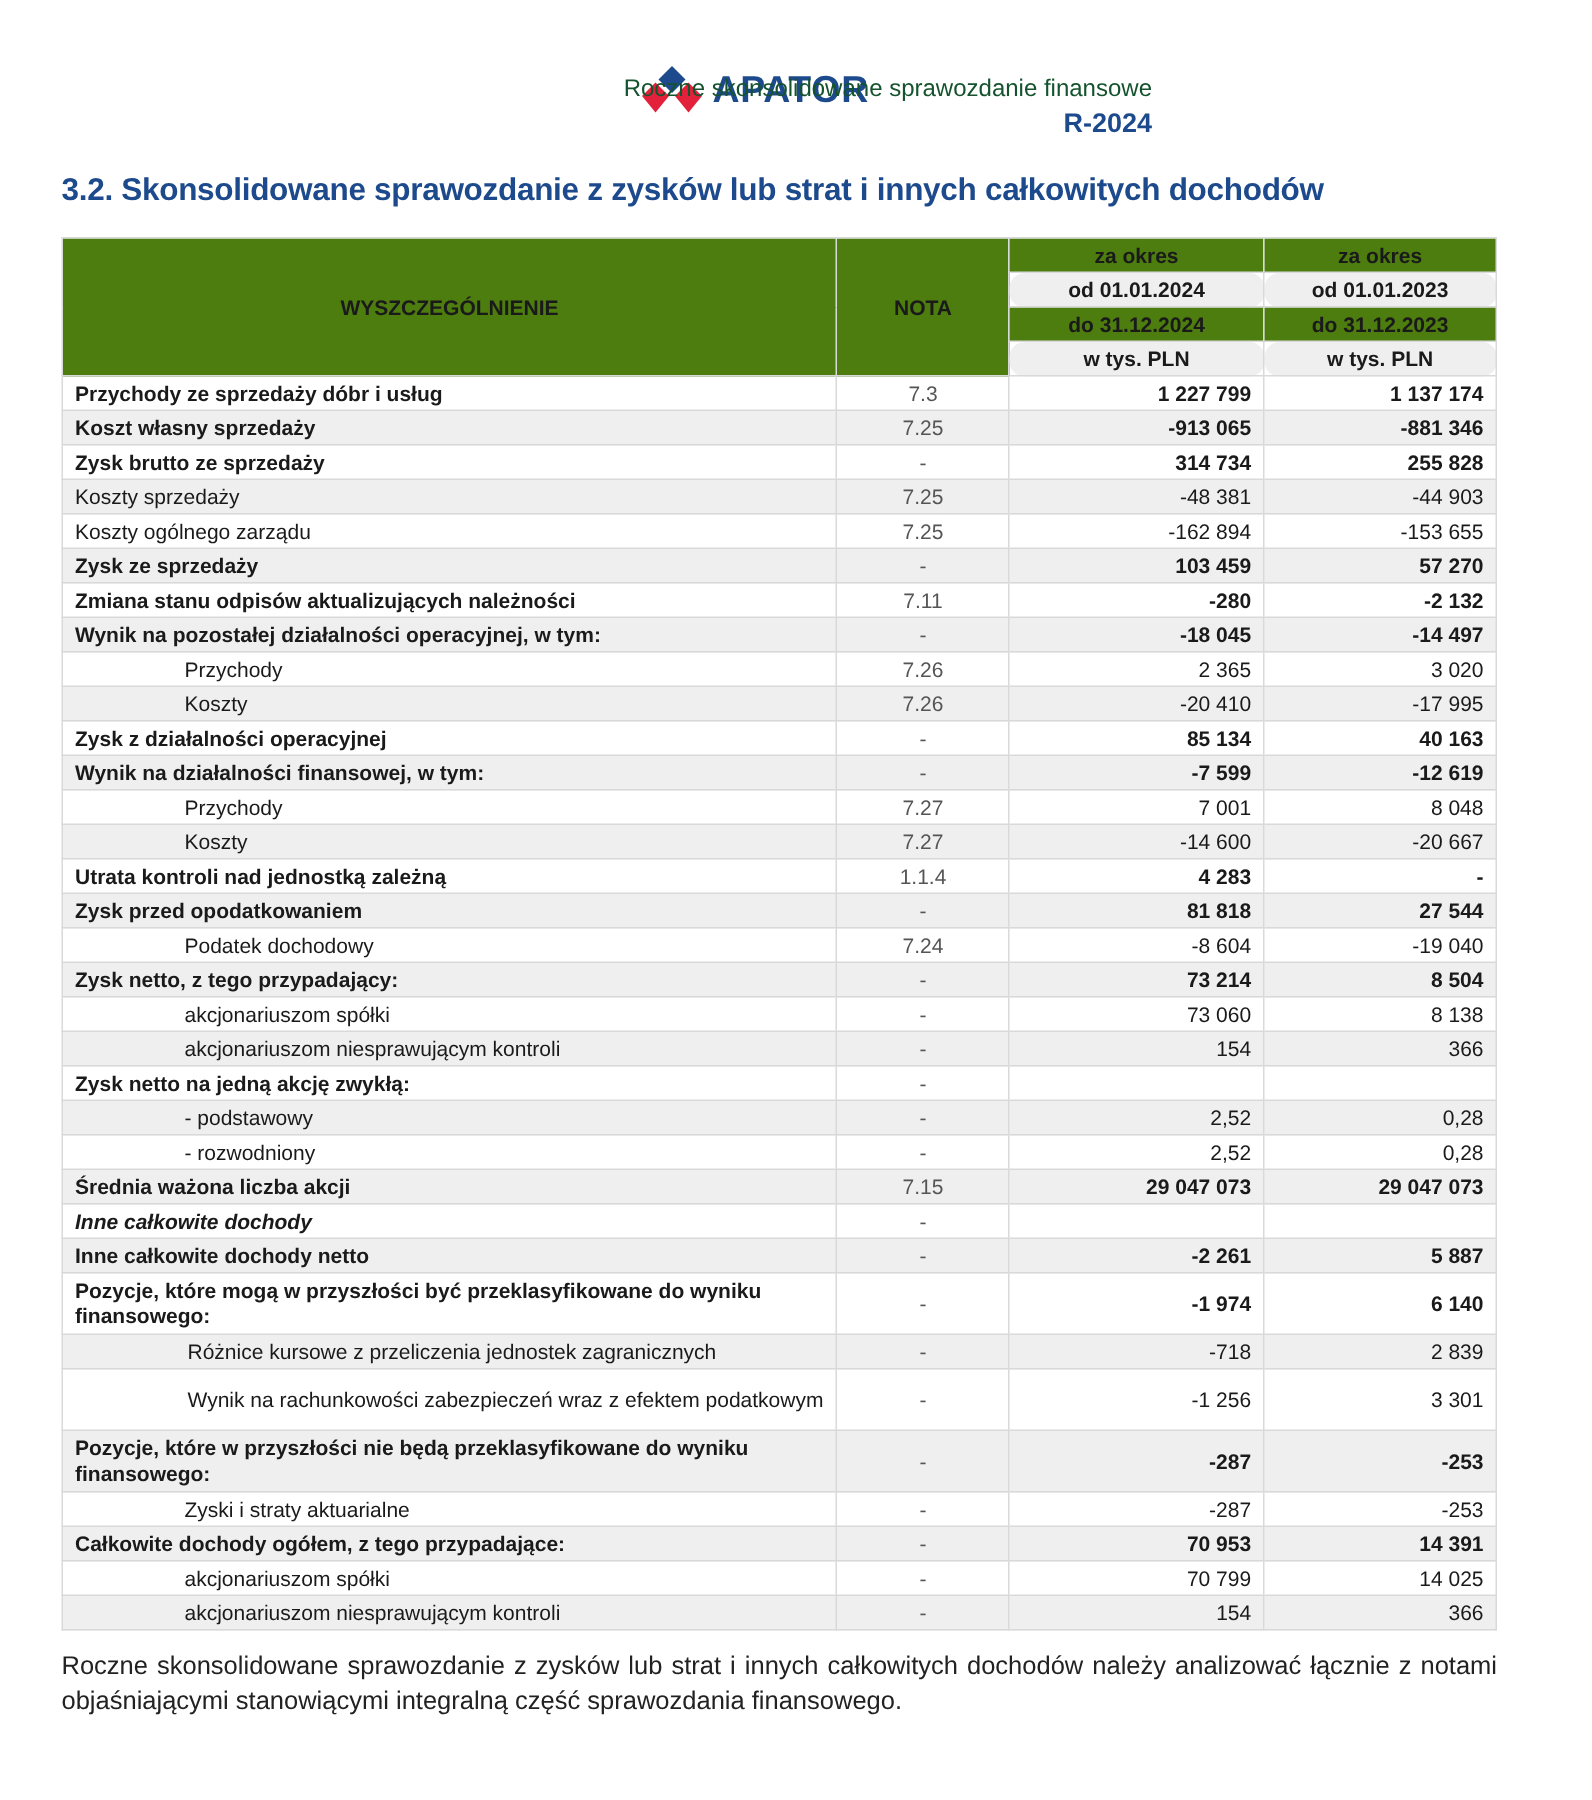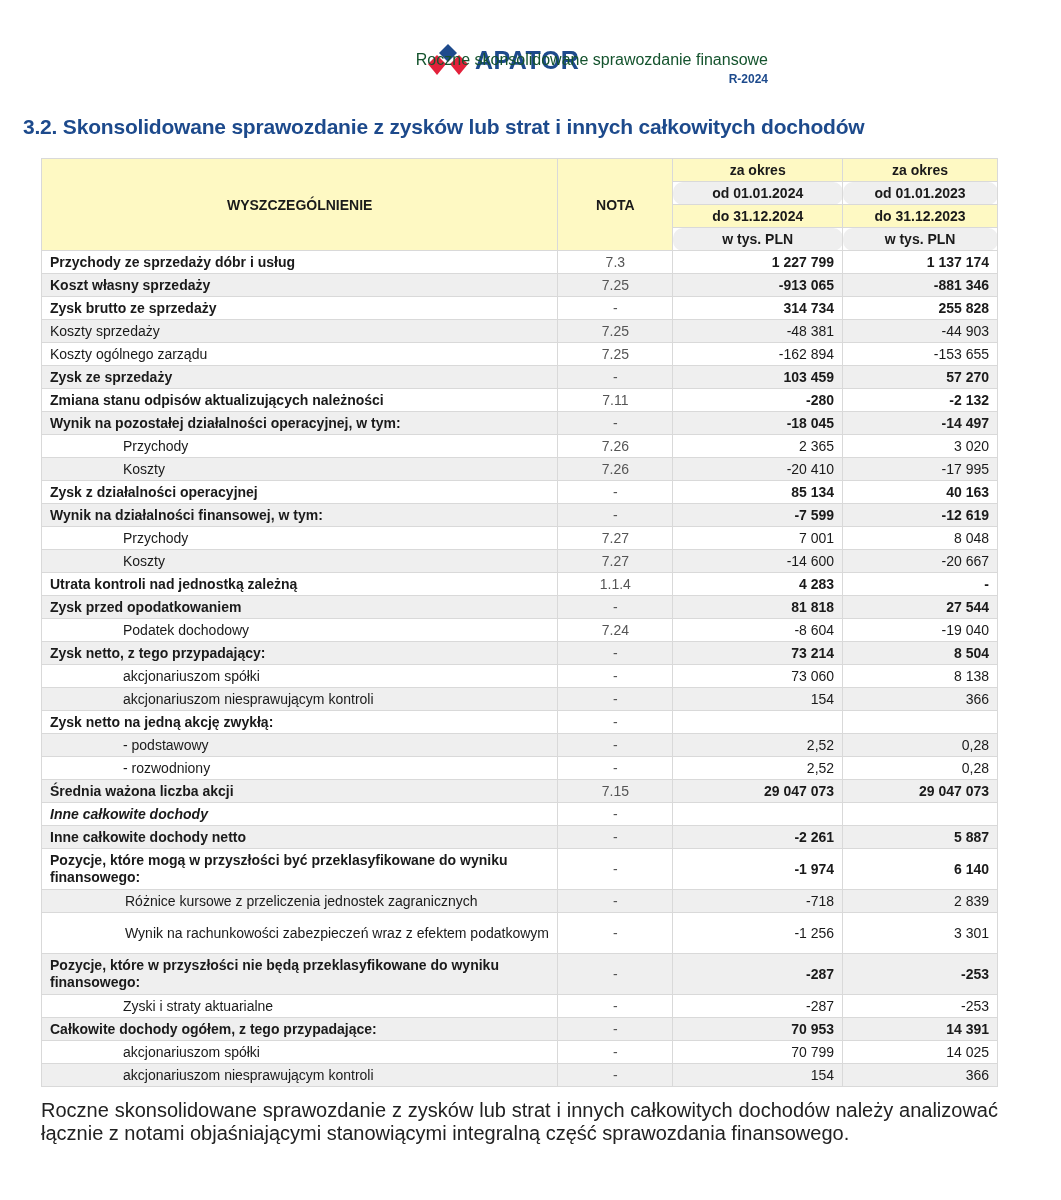--- a/index.html
+++ b/index.html
@@ -3,44 +3,44 @@
 <meta charset="utf-8">
 <style>
   * { box-sizing: border-box; margin: 0; padding: 0; }
   html, body { width: 1061px; height: 1200px; background: #ffffff; overflow: hidden; }
   body { font-family: "Liberation Sans", sans-serif; color: #1a1a1a; position: relative; }
 
   .header { position: absolute; left: 0; top: 0; width: 848px; height: 100px; }
   .logo { position: absolute; left: 426px; top: 44px; width: 44px; height: 36px; }
   .brand { position: absolute; left: 475px; top: 46px; font-size: 25px; font-weight: bold; color: #1d4a8c; letter-spacing: 0.5px; }
   .report-title { position: absolute; right: 80px; top: 51px; font-size: 16px; color: #14532d; text-align: right; }
-  .report-code { position: absolute; right: 80px; top: 72px; font-size: 12px; font-weight: bold; color: #1d4a8c; text-align: right; }
-
-  .section-title { position: absolute; left: 23px; top: 115px; font-size: 21px; font-weight: bold; color: #1d4a8c; letter-spacing: -0.2px; }
+  .report-code { position: absolute; right: 80px; top: 72px; font-size: 18px; font-weight: bold; color: #1d4a8c; text-align: right; }
+
+  .section-title { position: absolute; left: 41px; top: 115px; font-size: 21px; font-weight: bold; color: #1d4a8c; letter-spacing: -0.2px; }
 
   table.fs { position: absolute; left: 41px; top: 158px; width: 957px; border-collapse: collapse; font-size: 14px; }
   table.fs td, table.fs th { border: 1px solid #d9d9d9; padding: 0 8px; height: 23px; line-height: 18px; vertical-align: middle; }
-  table.fs th { font-weight: bold; text-align: center; background: #fef9c3; }
+  table.fs th { font-weight: bold; text-align: center; background: #4d7c0f; }
   table.fs th.sub-norm { font-weight: bold; }
   table.fs th.grey { background: #efefef; border-radius: 10px; }
   table.fs col.c1 { width: 517px; }
   table.fs col.c2 { width: 115px; }
   table.fs col.c3 { width: 170px; }
   table.fs col.c4 { width: 155px; }
   table.fs td.nota { text-align: center; color: #555; }
   table.fs td.num { text-align: right; }
   tr.alt td { background: #efefef; }
   tr.bold td.label, tr.bold td.num { font-weight: bold; }
   tr.italic td.label { font-style: italic; font-weight: bold; }
   td.ind1 { padding-left: 81px !important; }
   td.ind2 { padding-left: 83px !important; }
   tr.tall td { height: 41px; }
   tr.tall td.label { line-height: 17px; }
 
-  .footnote { position: absolute; left: 41px; top: 1099px; width: 957px; font-size: 20px; line-height: 23px; text-align: justify; color: #222; }
+  .footnote { position: absolute; left: 41px; top: 1099px; width: 957px; font-size: 17px; line-height: 23px; text-align: justify; color: #222; }
 </style>
 </head>
 <body>
 
 <div class="header">
   <svg class="logo" viewBox="0 0 44 36">
     <polygon points="22,0 31,9 22,18 13,9" fill="#1d4a8c"></polygon>
     <polygon points="11,11 20,20 11,31 2,20" fill="#e3213b"></polygon>
     <polygon points="33,11 42,20 33,31 24,20" fill="#e3213b"></polygon>
     <polygon points="22,20 26,24 22,28 18,24" fill="#ffffff"></polygon>

